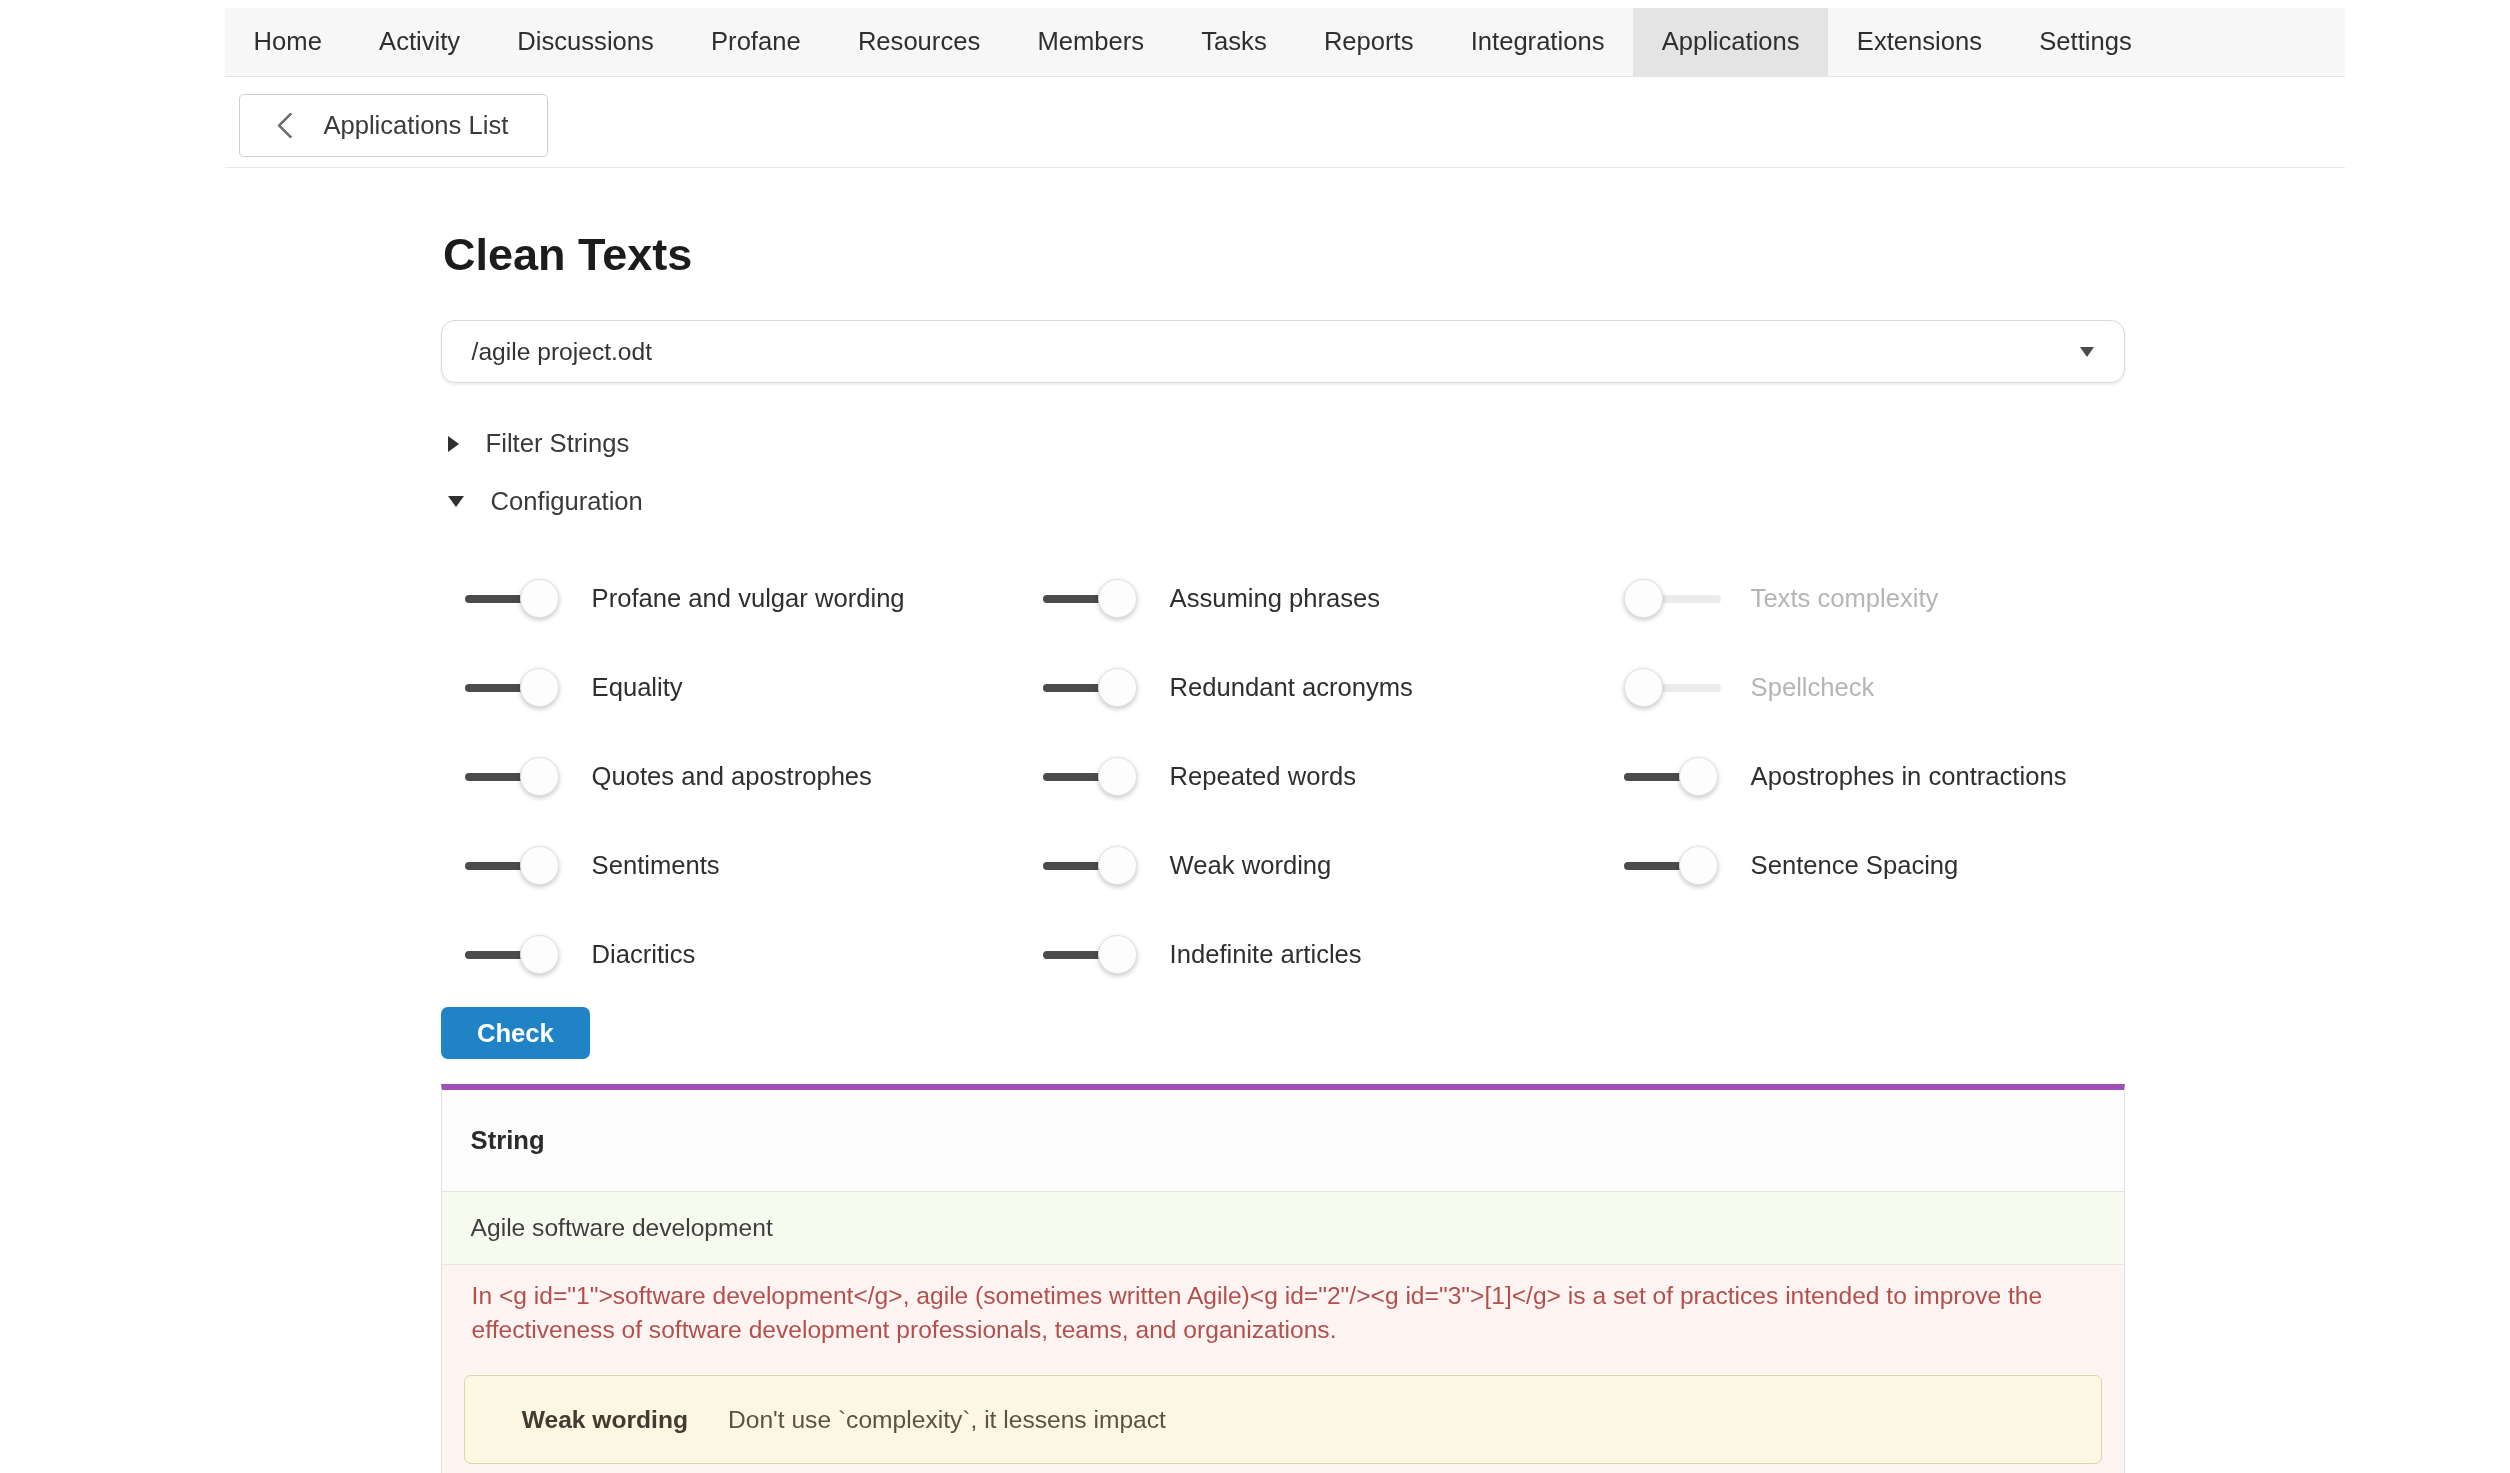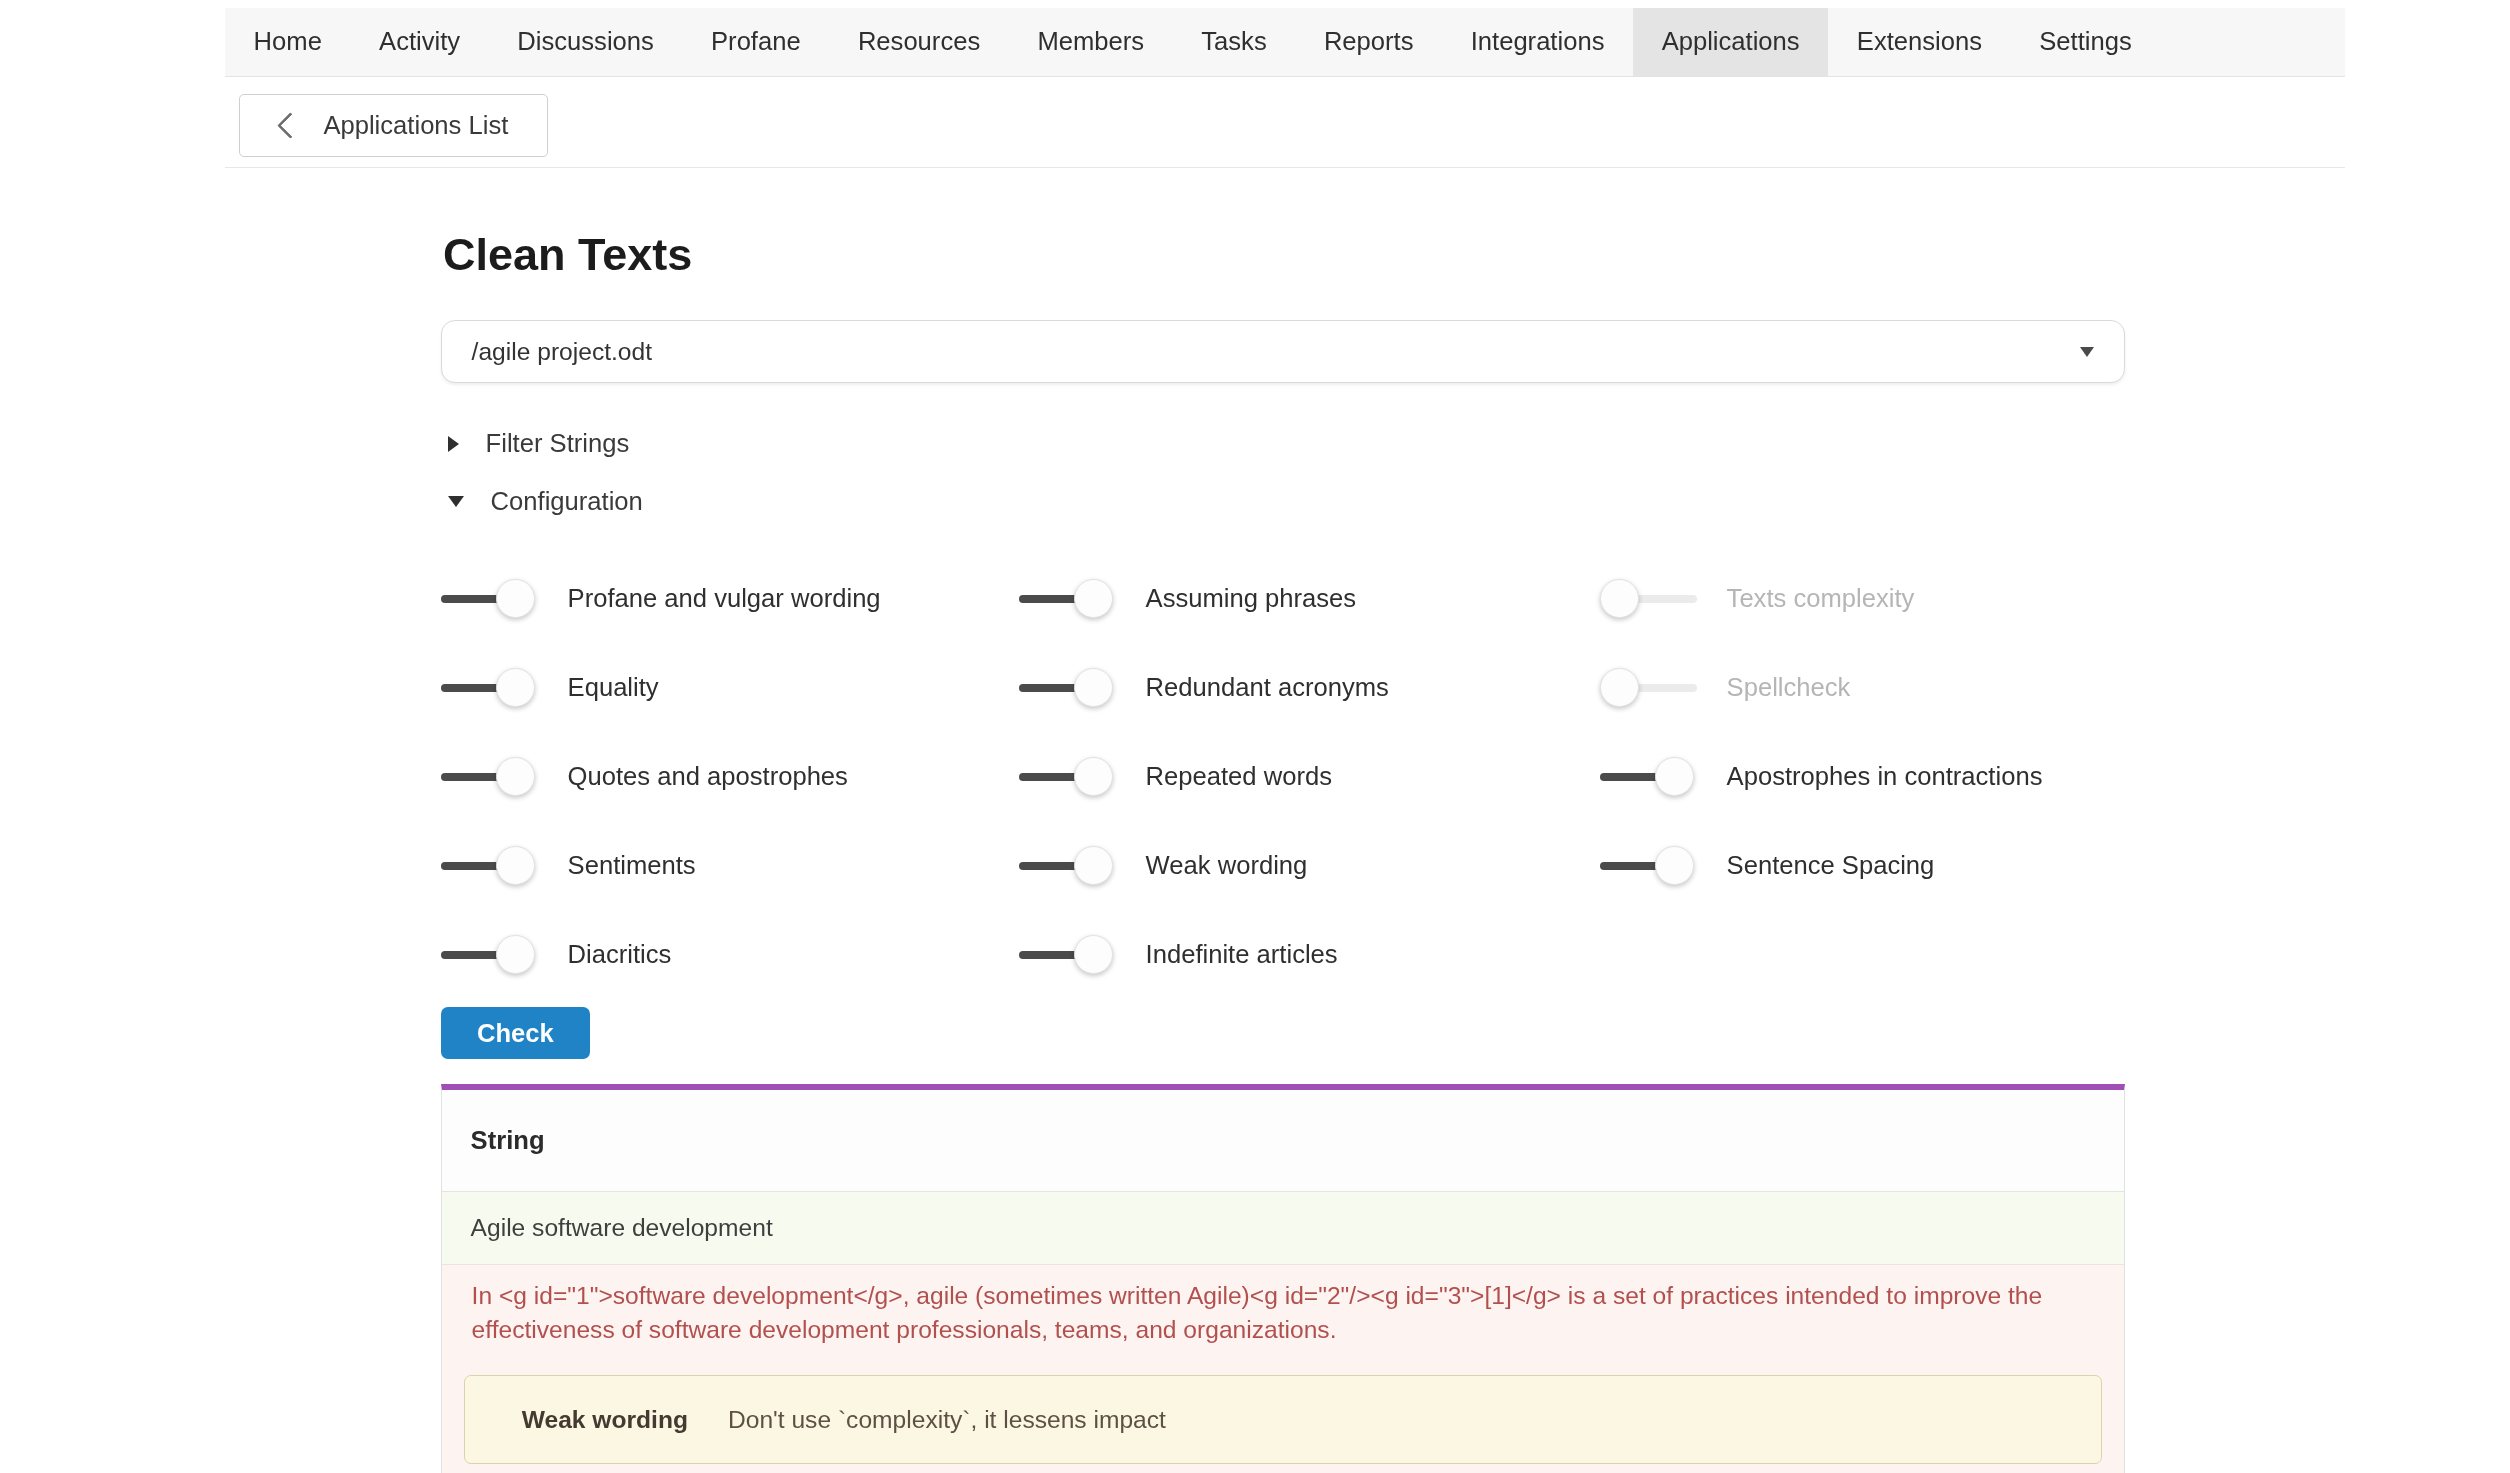--- a/index.html
+++ b/index.html
@@ -31,21 +31,21 @@
               border-top:10.8px solid #4a4a4a;}
 
   
   .section-row{position:absolute;display:flex;align-items:center;gap:26.6px;font-size:25.6px;color:#3a3a3a;cursor:pointer;height:37px;}
   .sec-filter{left:448px;top:425px;}
   .sec-config{left:448px;top:483px;}
   .tri-right{width:0;height:0;border-top:8.9px solid transparent;border-bottom:8.9px solid transparent;border-left:11.8px solid #2f2f2f;}
   .tri-down{width:0;height:0;border-left:8.9px solid transparent;border-right:8.9px solid transparent;border-top:11.8px solid #2f2f2f;}
 
   
-  .toggle-grid{position:absolute;left:441px;top:554px;display:grid;
+  .toggle-grid{position:absolute;left:465px;top:554px;display:grid;
                grid-template-rows:repeat(5,89px);grid-auto-flow:column;
                grid-template-columns:578px 581px 532px;text-align:center;}
   .toggle-row{display:flex;align-items:center;}
   .switch{position:relative;width:99px;height:43px;flex:0 0 auto;cursor:pointer;}
   .switch .track{position:absolute;left:0;top:17.7px;width:69px;height:7.9px;border-radius:3.9px;background:#4b4b4b;}
   .switch .knob{position:absolute;left:55px;top:2px;width:39px;height:39px;border-radius:50%;background:#fdfdfd;
                 border:1px solid #e2e2e2;box-shadow:0 2px 4.9px rgba(0,0,0,.22);box-sizing:border-box;}
   .switch.off .track{left:27.6px;background:#ebebeb;}
   .switch.off .knob{left:0;}
   .toggle-label{margin-left:27.6px;font-size:25.6px;color:#2f2f2f;}

